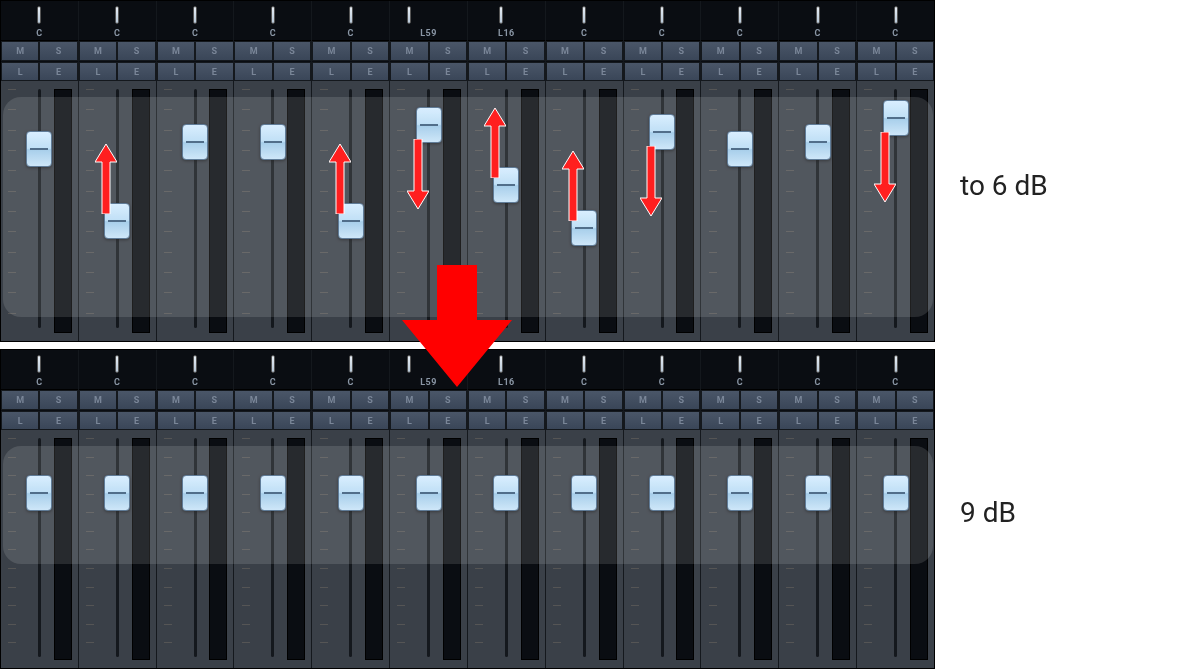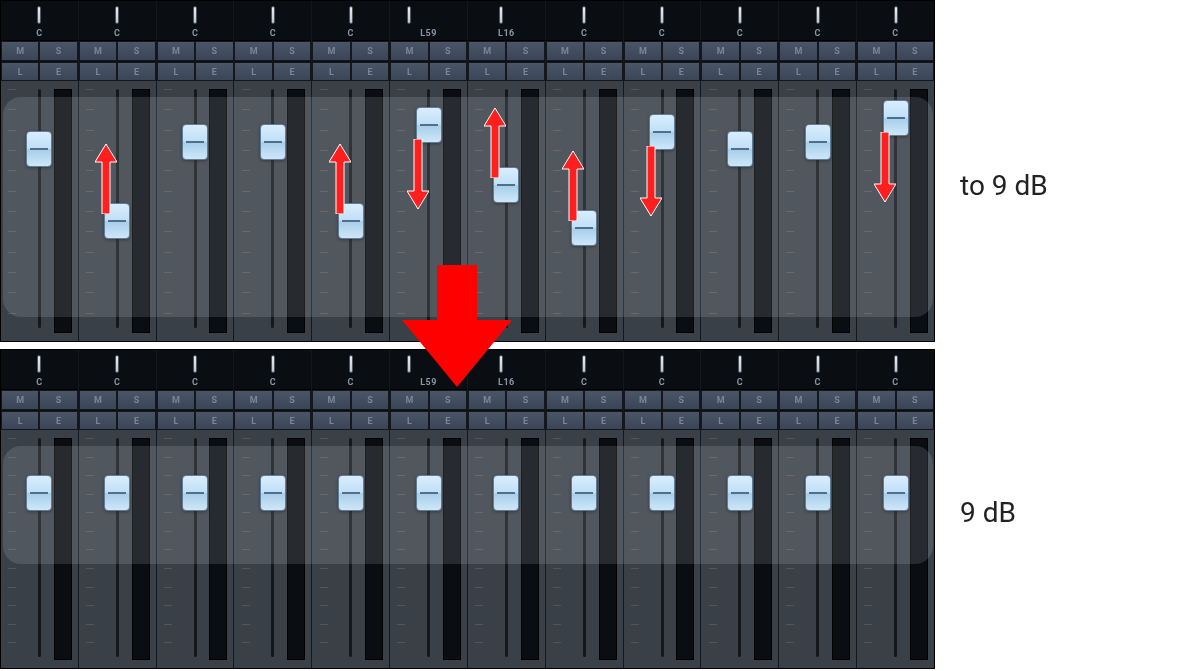--- a/index.html
+++ b/index.html
@@ -1095,17 +1095,17 @@
       </div>
     </div>
   <div class="highlight-box" id="hl-bottom" style="left: 2px; top: 96px; width: 930px; height: 118px;"></div>
 </div>
 
 <svg class="big-arrow" viewBox="0 0 110 122">
   <polygon points="35,0 75,0 75,55 110,55 55,122 0,55 35,55" fill="#ff0000"></polygon>
 </svg>
 
 <div class="caption caption-top">
-  <div>to 9 dB</div>
+  <div>to 6 dB</div>
 </div>
 <div class="caption caption-bottom">
   <div>9 dB</div>
 </div>
 
 </body></html>

